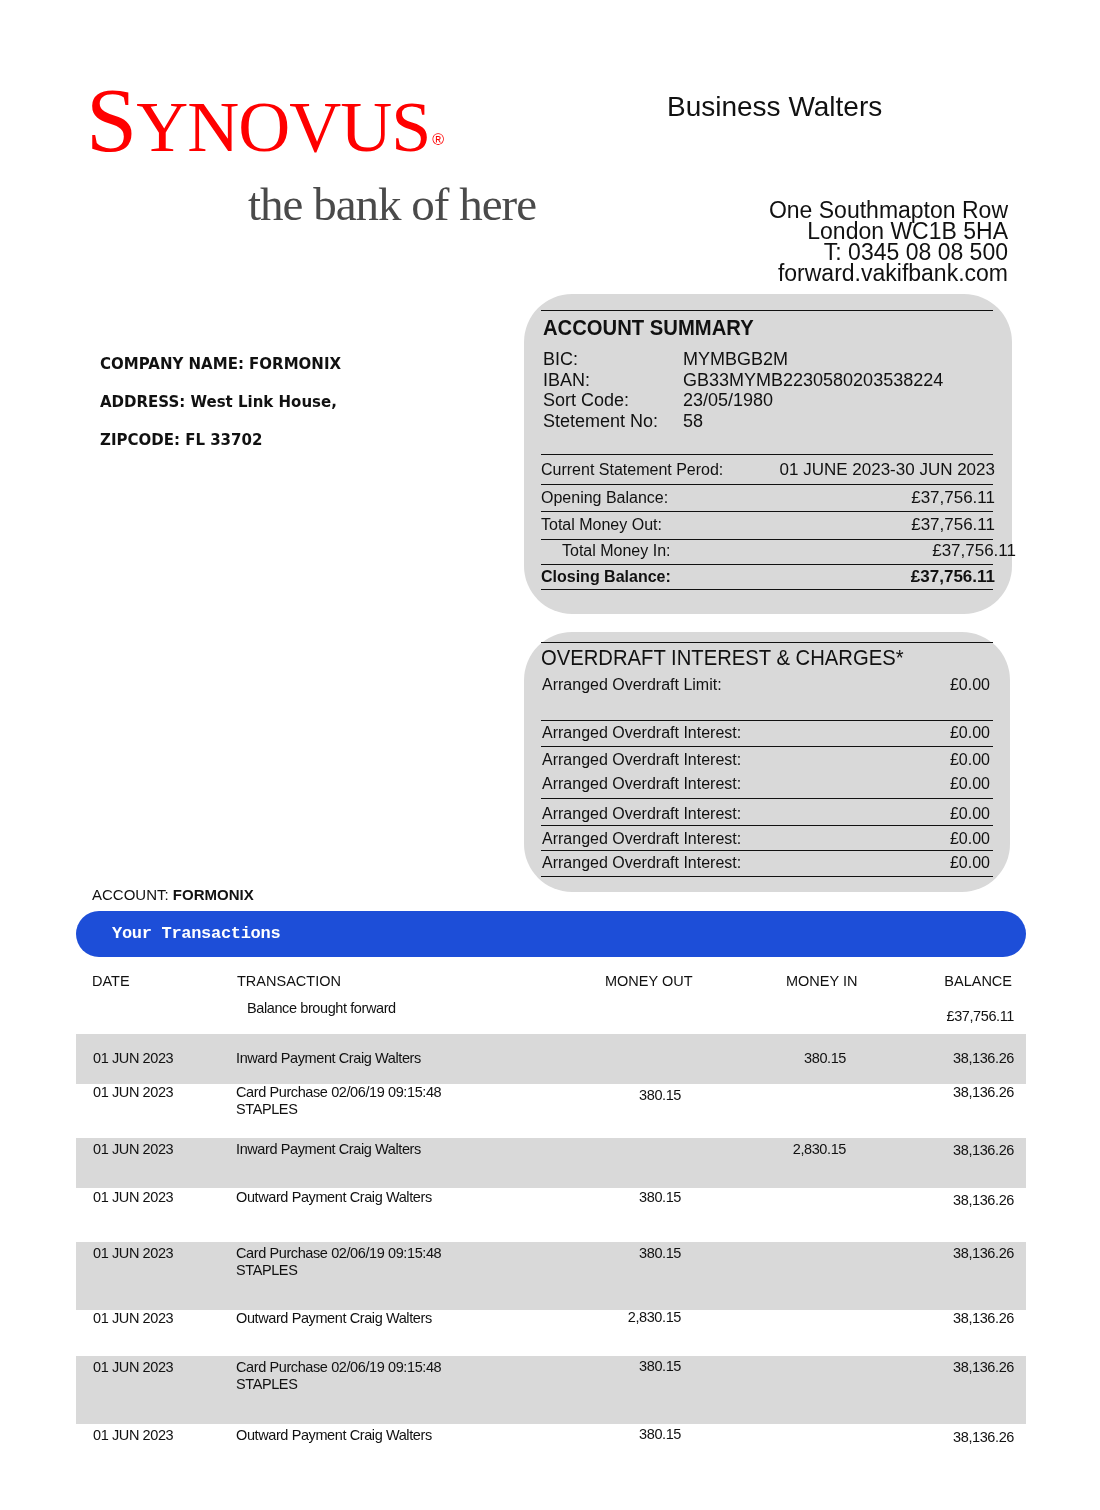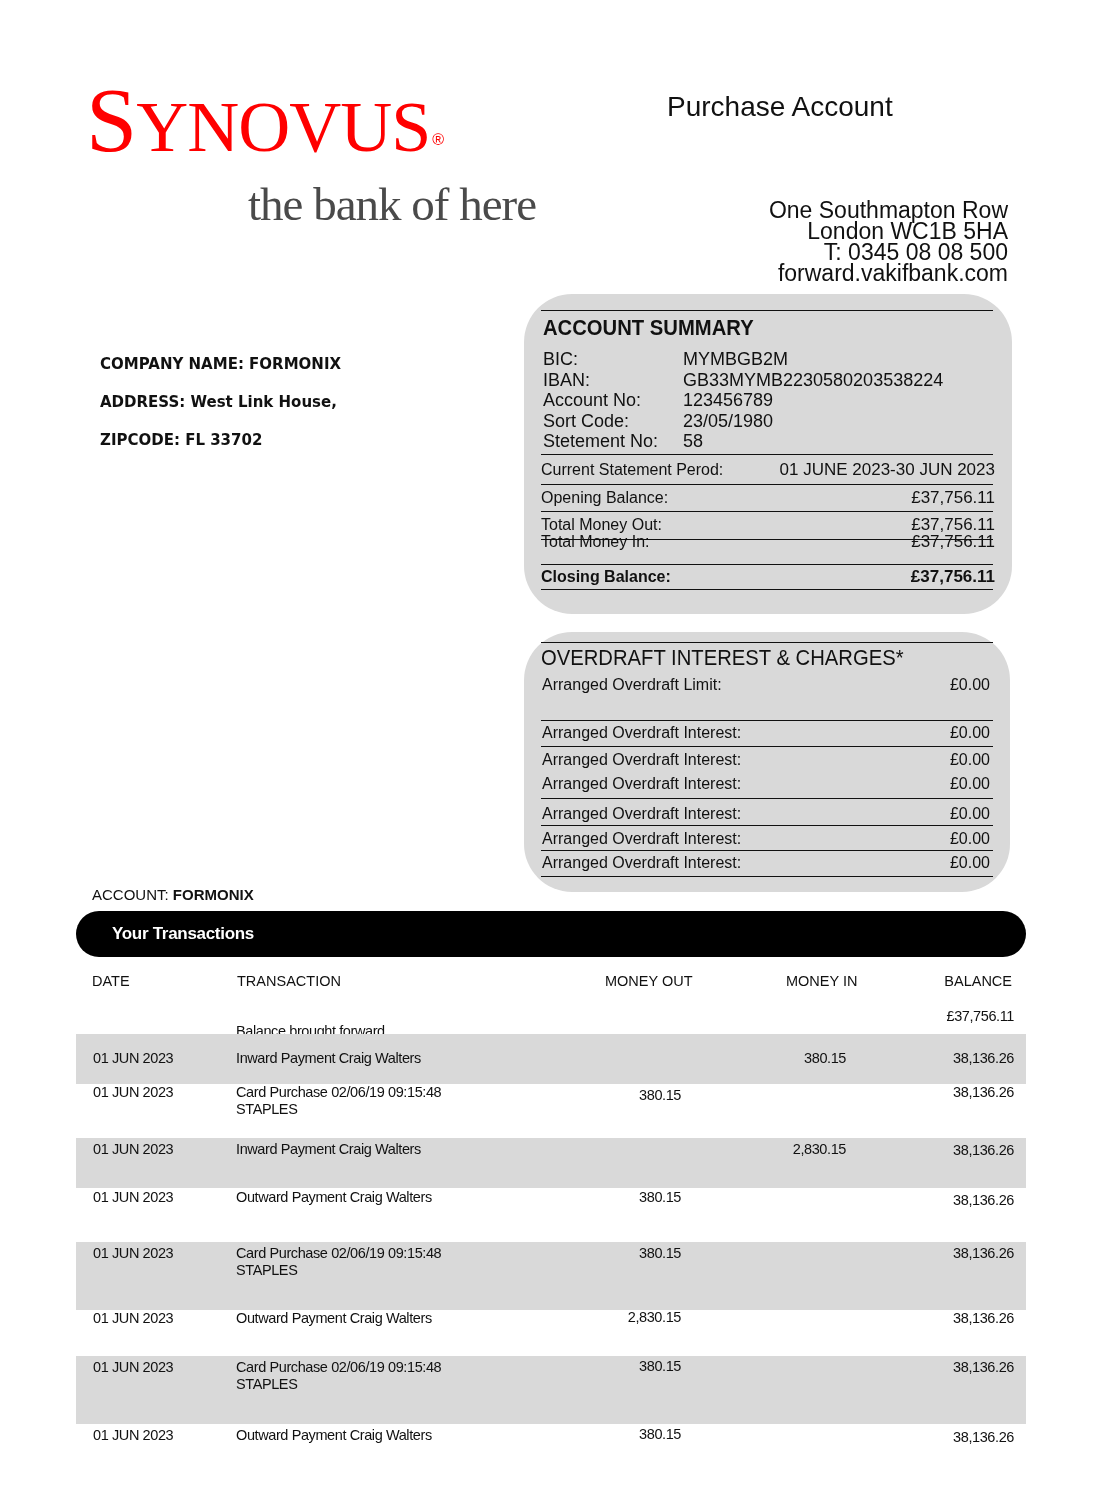--- a/index.html
+++ b/index.html
@@ -40,21 +40,21 @@
 
   .sum-row { position: absolute; left: 17px; width: 454px; display: flex; justify-content: space-between; font-size: 16px; line-height: 20px; }
   .sum-row .val { font-size: 17px; }
 
   .od-row { position: absolute; left: 18px; width: 448px; display: flex; justify-content: space-between; font-size: 16px; line-height: 20px; }
 
   
   .account-line { left: 92px; top: 885px; font-size: 15px; line-height: 20px; color: #111; }
   .account-line b { font-weight: bold; }
 
-  .tx-bar { left: 76px; top: 911px; width: 950px; height: 46px; background: #000000; border-radius: 23px; }
+  .tx-bar { left: 76px; top: 911px; width: 950px; height: 46px; background: #1d4ed8; border-radius: 23px; font-family: Liberation Mono, monospace; }
   .tx-bar-label { position: absolute; left: 36px; top: 12px; color: #fff; font-weight: bold; font-size: 17px; line-height: 22px; letter-spacing: -0.3px; }
 
   
   .th { position: absolute; top: 972px; font-size: 14.5px; line-height: 18px; color: #111; }
   .tr { position: absolute; left: 76px; width: 950px; }
   .tr.shade { background: #d9d9d9; }
   .cell { position: absolute; font-size: 14.5px; line-height: 17px; letter-spacing: -0.4px; color: #111; white-space: nowrap; }
   .c-date { left: 17px; }
   .c-desc { left: 160px; }
   .c-out { right: 345px; text-align: right; }
@@ -62,21 +62,21 @@
   .c-bal { right: 12px; text-align: right; }
 </style>
 </head>
 <body>
 
 <div class="abs logo-main">
   <span class="big">S</span><span class="small">YNOVUS</span><span class="logo-reg">®</span>
 </div>
 <div class="abs logo-tag">the bank of here</div>
 
-<div class="abs doc-title">Purchase Account</div>
+<div class="abs doc-title">Business Walters</div>
 
 <div class="abs bank-addr">
   <div>One Southmapton Row</div>
   <div>London WC1B 5HA</div>
   <div>T: 0345 08 08 500</div>
   <div>forward.vakifbank.com</div>
 </div>
 
 <div class="abs company">
   <div class="line">COMPANY NAME: FORMONIX</div>
@@ -92,24 +92,20 @@
   <div class="kv" style="top:55px;">
     <div class="row">
         <span class="k">BIC:</span>
         <span class="v">MYMBGB2M</span>
       </div>
     <div class="row">
         <span class="k">IBAN:</span>
         <span class="v">GB33MYMB2230580203538224</span>
       </div>
     <div class="row">
-        <span class="k">Account No:</span>
-        <span class="v">123456789</span>
-      </div>
-    <div class="row">
         <span class="k">Sort Code:</span>
         <span class="v">23/05/1980</span>
       </div>
     <div class="row">
         <span class="k">Stetement No:</span>
         <span class="v">58</span>
       </div>
   </div>
   <div class="rule" style="left:17px; top:160px; width:452px;"></div>
   <div class="sum-row" style="top:166px;">
@@ -120,21 +116,21 @@
   <div class="sum-row" style="top:194px;">
     <span>Opening Balance:</span>
     <span class="val">£37,756.11</span>
   </div>
   <div class="rule" style="left:17px; top:217px; width:452px;"></div>
   <div class="sum-row" style="top:221px;">
     <span>Total Money Out:</span>
     <span class="val">£37,756.11</span>
   </div>
   <div class="rule" style="left:17px; top:245px; width:452px;"></div>
-  <div class="sum-row" style="top:238px;">
+  <div class="sum-row" style="top:247px;margin-left:21px;">
     <span>Total Money In:</span>
     <span class="val">£37,756.11</span>
   </div>
   <div class="rule" style="left:17px; top:270px; width:452px;"></div>
   <div class="sum-row" style="top:273px;font-weight:bold;">
     <span>Closing Balance:</span>
     <span class="val">£37,756.11</span>
   </div>
   <div class="rule" style="left:17px; top:295px; width:452px;"></div>
 </div>
@@ -188,21 +184,21 @@
 
 <div class="th" style="left:92px;">DATE</div>
 <div class="th" style="left:237px;">TRANSACTION</div>
 <div class="th" style="left:605px;">MONEY OUT</div>
 <div class="th" style="left:786px;">MONEY IN</div>
 <div class="th" style="right:88px;">BALANCE</div>
 
 <div id="tx-rows">
     <div class="tr" style="top: 1000px; height: 34px;">
       <div class="cell c-date" style="top: 8px;"></div>
-      <div class="cell c-desc" style="top: 23px;">Balance brought forward</div>
+      <div class="cell c-desc" style="top: 0; margin-left: 11px;">Balance brought forward</div>
       <div class="cell c-out" style="top: 8px;"></div>
       <div class="cell c-in" style="top: 8px;"></div>
       <div class="cell c-bal" style="top: 8px;">£37,756.11</div>
     </div>
     <div class="tr shade" style="top: 1034px; height: 50px;">
       <div class="cell c-date" style="top: 16px;">01 JUN 2023</div>
       <div class="cell c-desc" style="top: 16px;">Inward Payment Craig Walters</div>
       <div class="cell c-out" style="top: 16px;"></div>
       <div class="cell c-in" style="top: 16px;">380.15</div>
       <div class="cell c-bal" style="top: 16px;">38,136.26</div>

